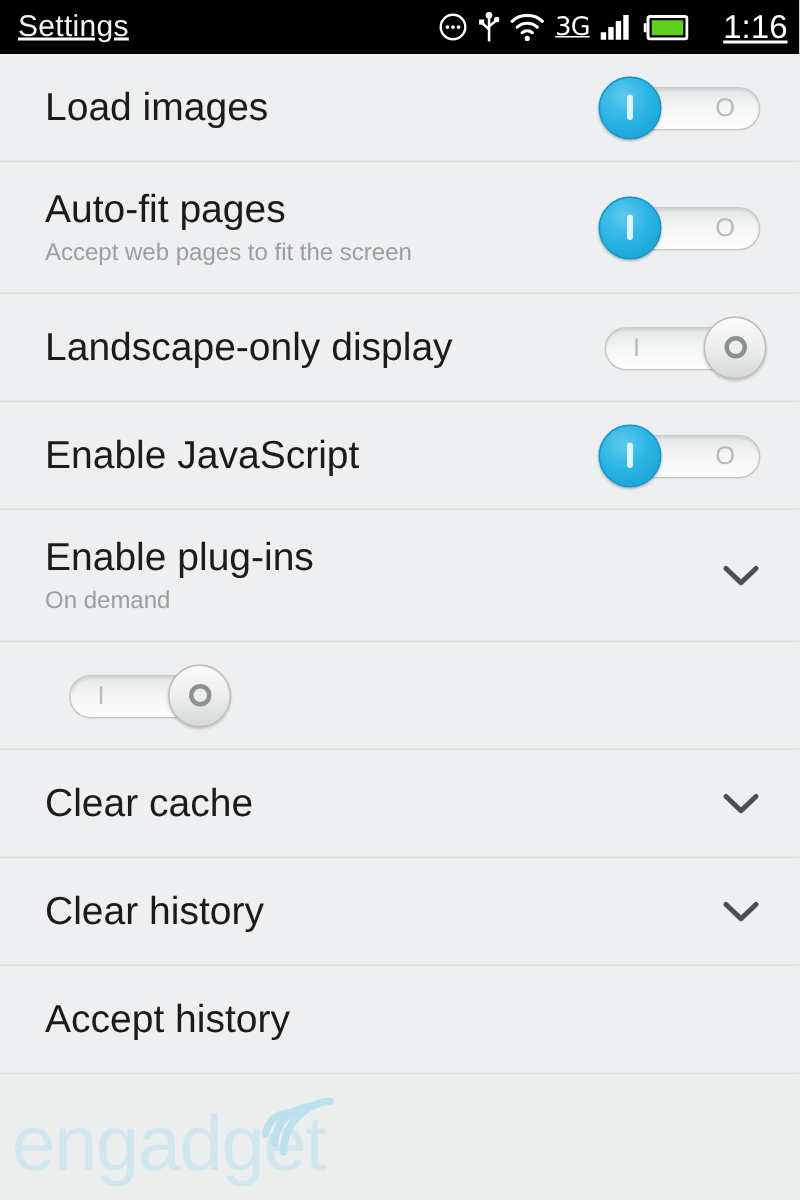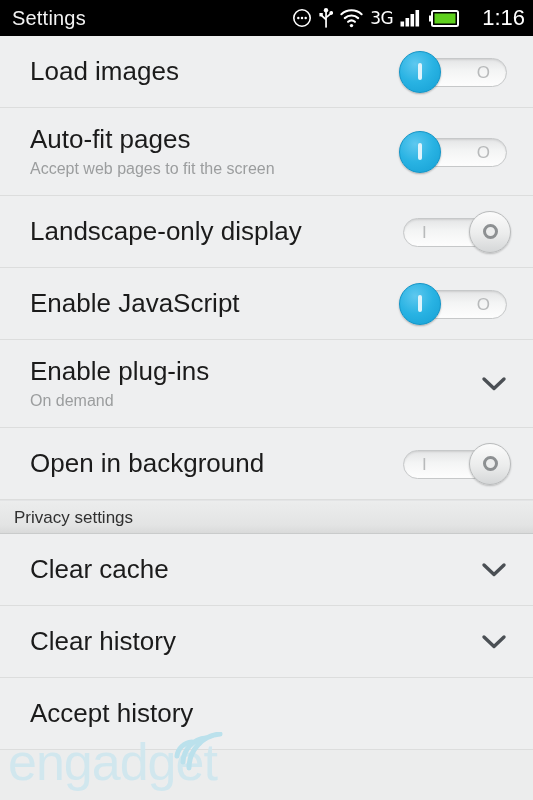--- a/index.html
+++ b/index.html
@@ -22,20 +22,21 @@
 
   
   .statusbar {
     position: relative;
     height: 36px;
     background: #000000;
     display: flex;
     align-items: center;
     padding: 0 8px 0 12px;
     color: #ffffff;
+    text-decoration: underline;
   }
   .statusbar-title {
     font-size: 20px;
     color: #f2f2f2;
     letter-spacing: 0.2px;
     flex: 0 0 auto;
   }
   .statusbar-right {
     margin-left: auto;
     display: flex;
@@ -333,38 +334,32 @@
       <div class="row-accessory">
         <div class="chevron">
           <svg width="26" height="16" viewBox="0 0 26 16">
             <path d="M3 3 L13 12.5 L23 3" fill="none" stroke="#4a4f54" stroke-width="3.4" stroke-linecap="round" stroke-linejoin="round"></path>
           </svg>
         </div>
       </div>
     </div>
 
     <div class="row row-h1">
-      <div class="row-texts">
-        <div class="row-title">Open in background</div>
-      </div>
       <div class="row-accessory">
         <div class="toggle toggle-off">
           <div class="toggle-track">
             <span class="toggle-track-mark">I</span>
           </div>
           <div class="toggle-knob">
             <span class="knob-mark-off"></span>
           </div>
         </div>
       </div>
     </div>
 
-    <div class="section-header">
-      <span class="section-header-label">Privacy settings</span>
-    </div>
 
     <div class="row row-h1">
       <div class="row-texts">
         <div class="row-title">Clear cache</div>
       </div>
       <div class="row-accessory">
         <div class="chevron">
           <svg width="26" height="16" viewBox="0 0 26 16">
             <path d="M3 3 L13 12.5 L23 3" fill="none" stroke="#4a4f54" stroke-width="3.4" stroke-linecap="round" stroke-linejoin="round"></path>
           </svg>

